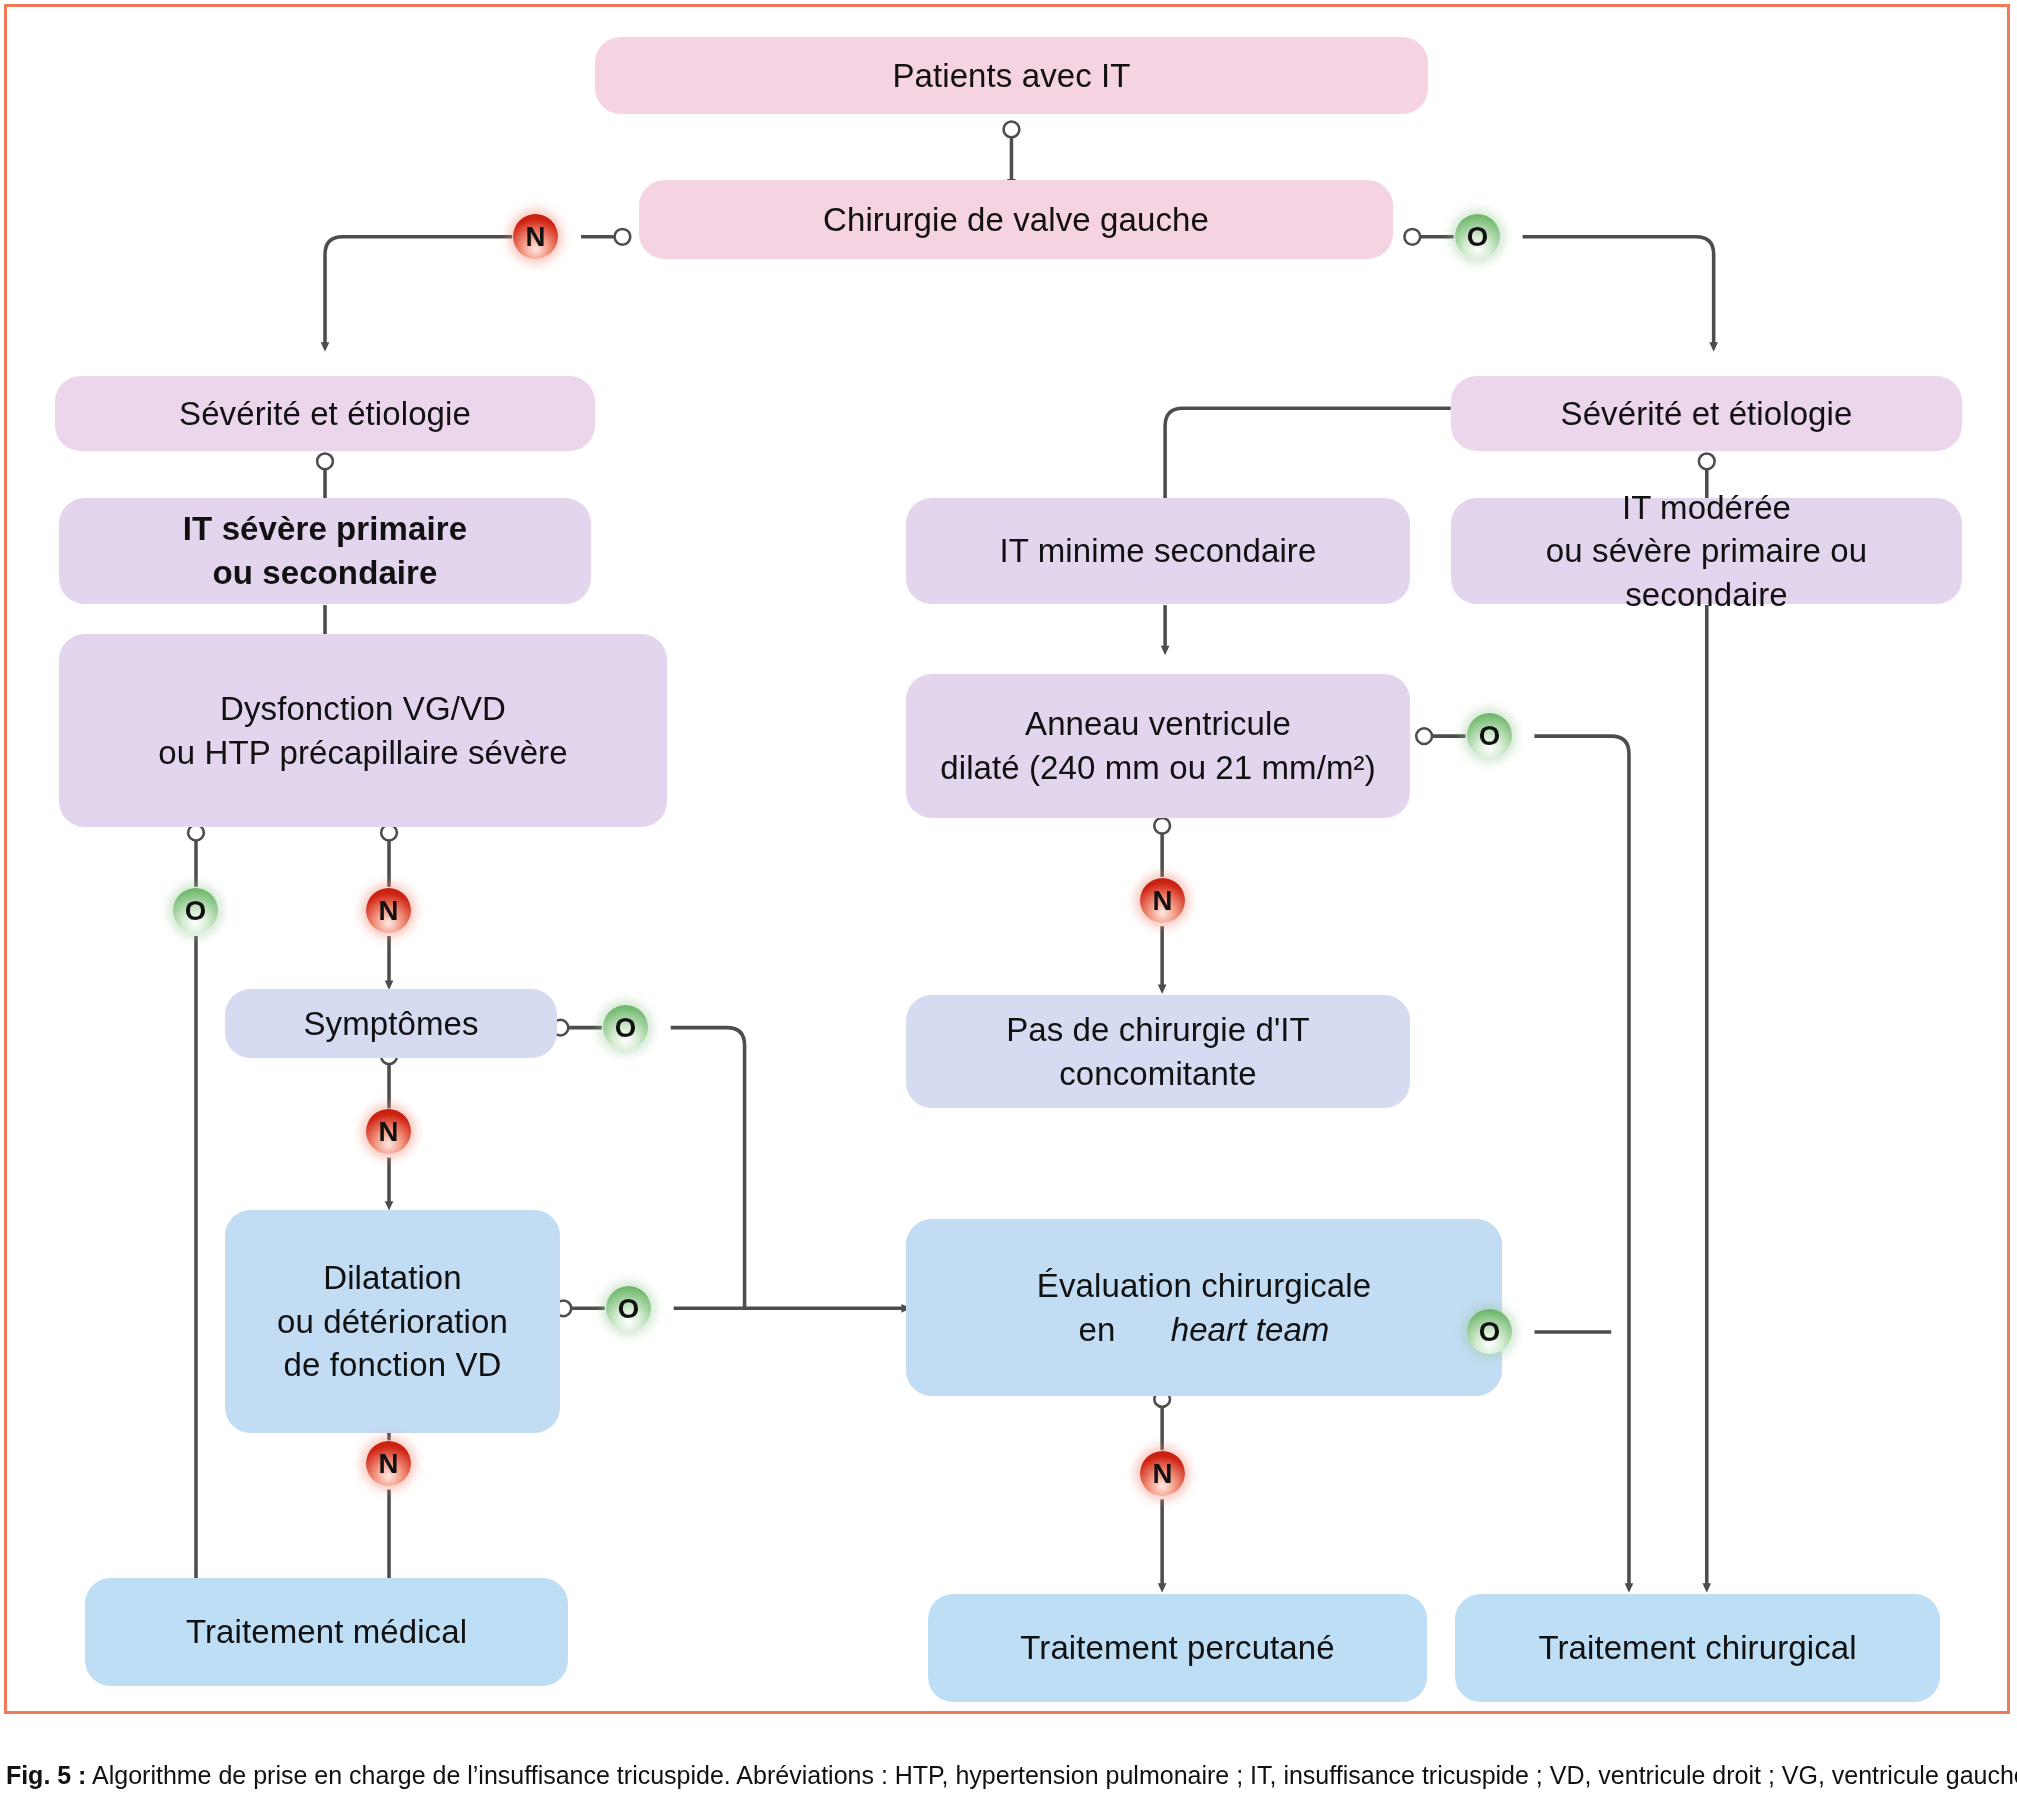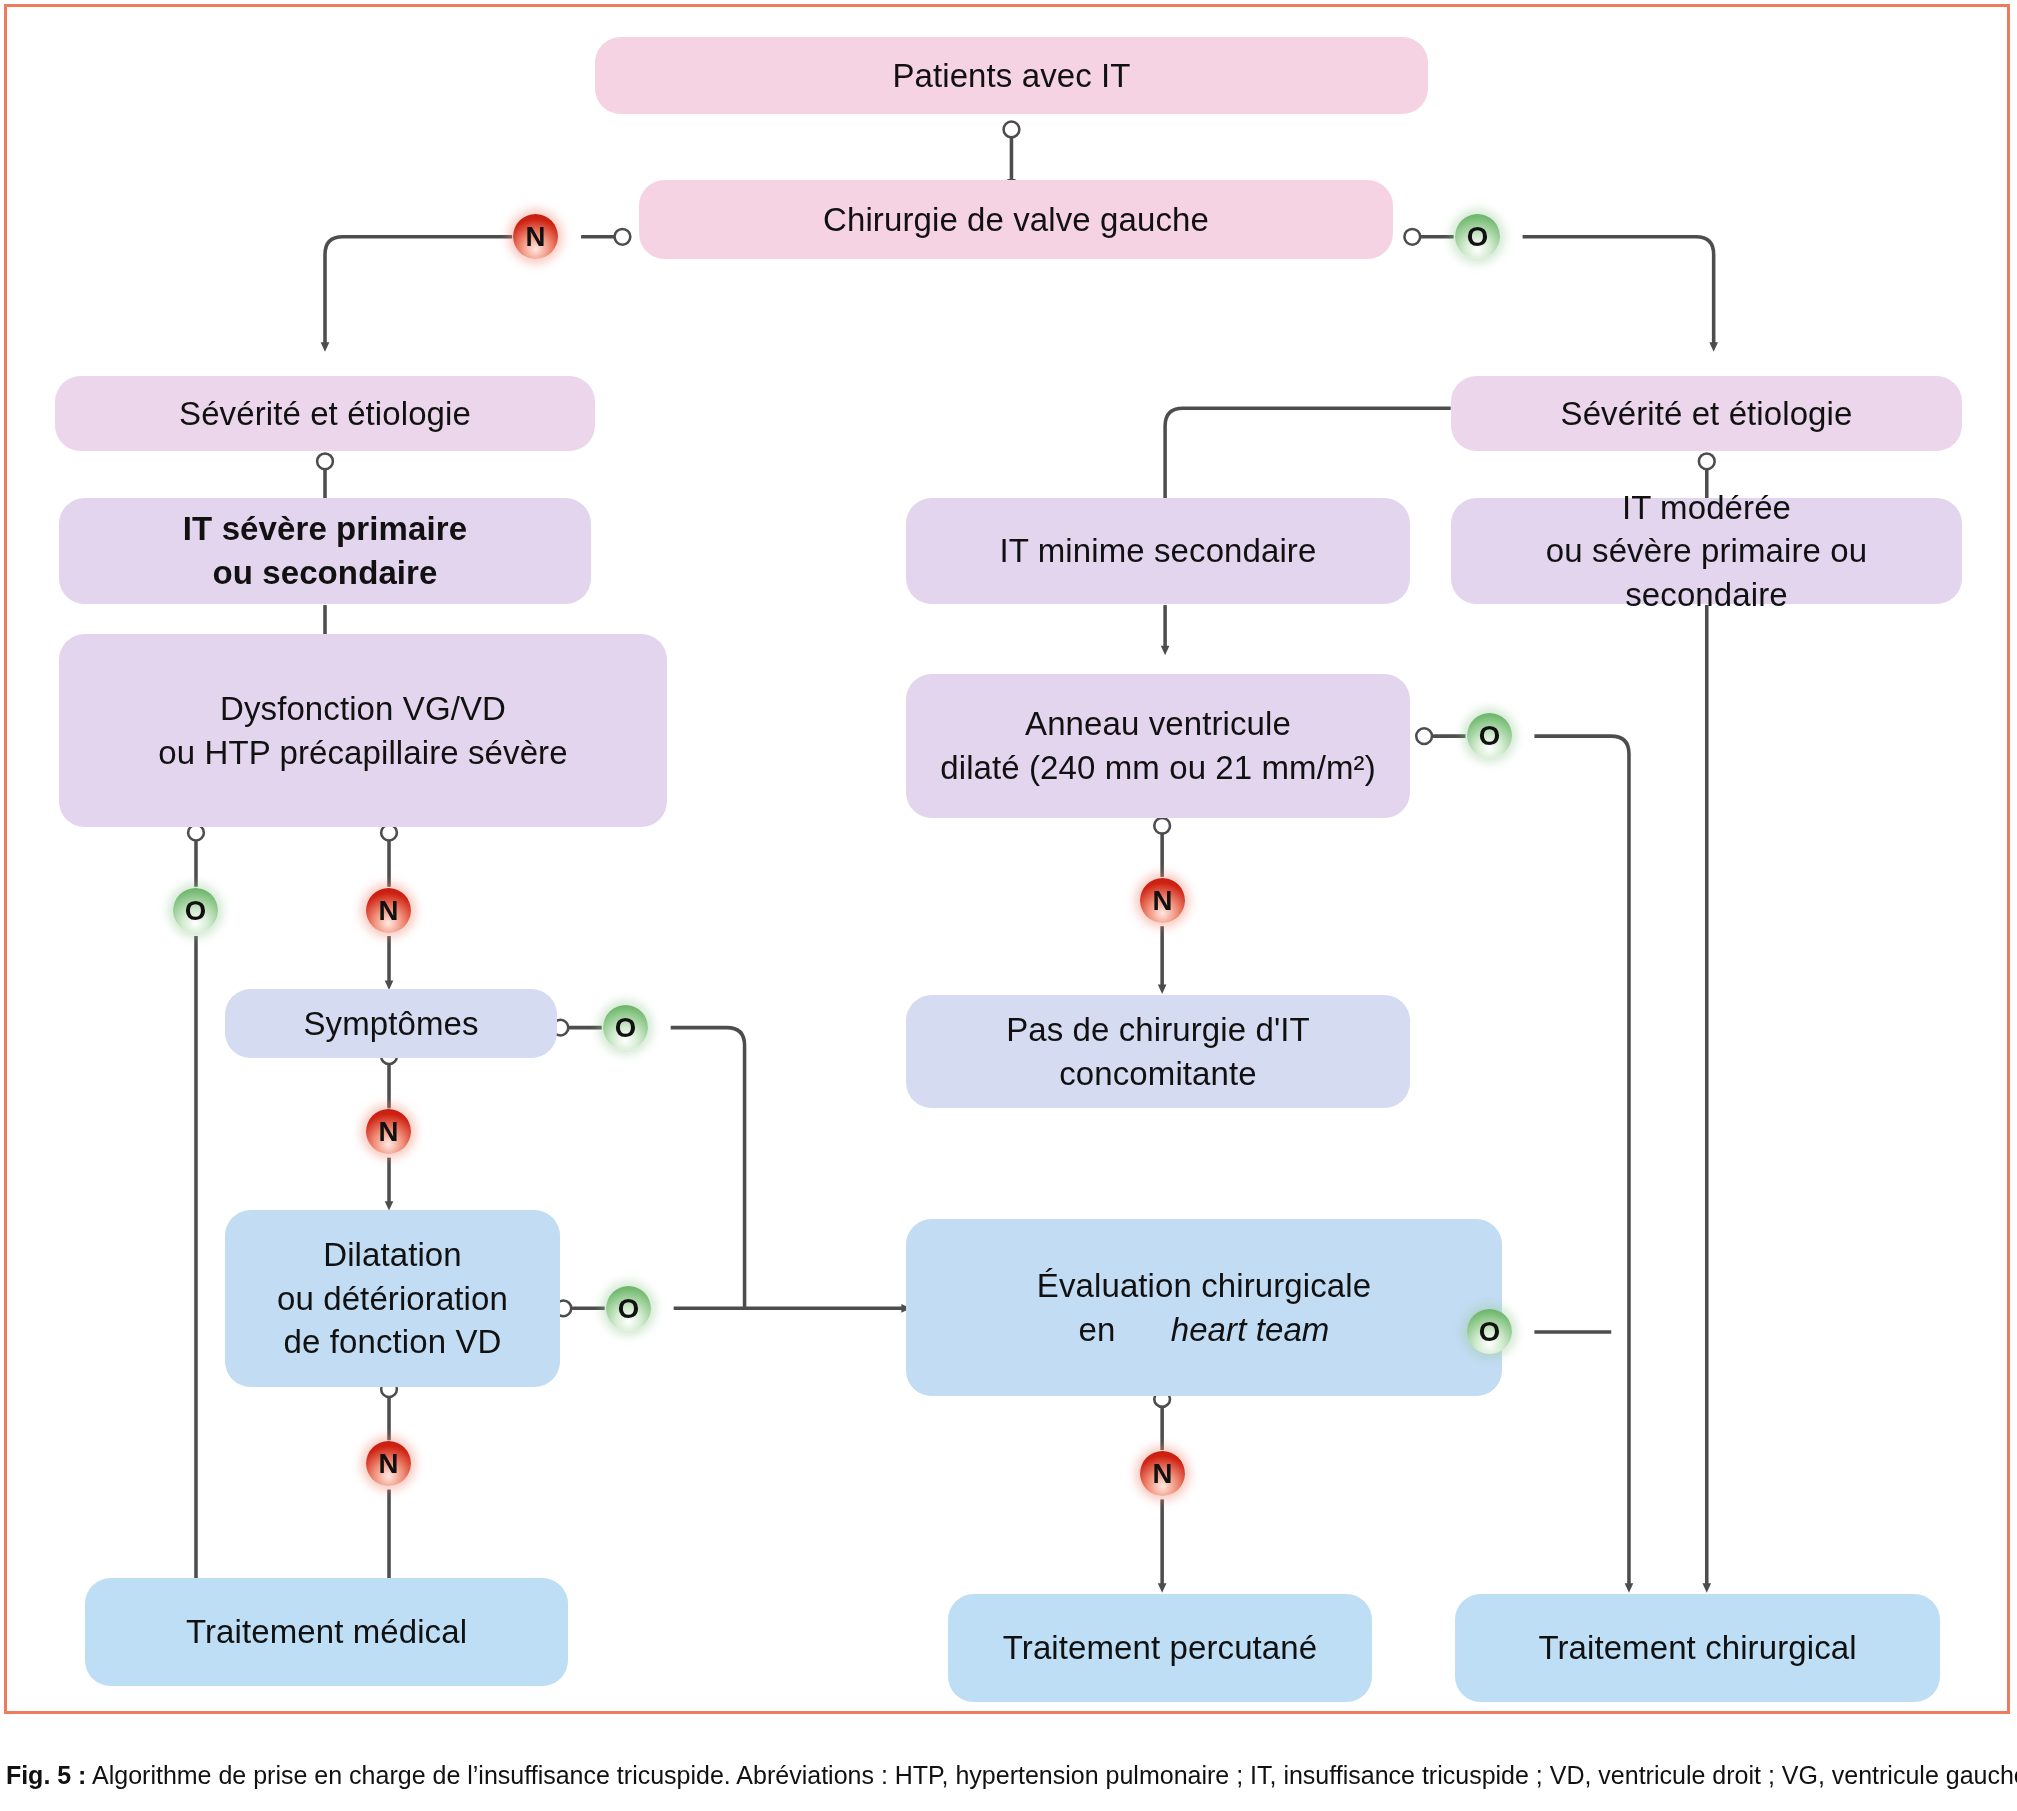--- a/index.html
+++ b/index.html
@@ -162,40 +162,40 @@
   <div>
     <div>IT modérée</div>
     <div>ou sévère primaire ou secondaire</div>
   </div>
 </div>
 
 <div class="node periw" style="left:225px;top:989px;width:332px;height:69px;">Symptômes</div>
 
 <div class="node periw" style="left:906px;top:995px;width:504px;height:113px;">Pas de chirurgie d'IT concomitante</div>
 
-<div class="node blue" style="left:225px;top:1210px;width:335px;height:177px;justify-content:center;">
+<div class="node blue" style="left:225px;top:1210px;width:335px;height:223px;justify-content:center;">
   <div>
     <div>Dilatation</div>
     <div>ou détérioration</div>
     <div>de fonction VD</div>
   </div>
 </div>
 
 <div class="node blue" style="left:906px;top:1219px;width:596px;height:177px;">
   <div>
     <div>Évaluation chirurgicale</div>
     <div>
       <span>en </span><span class="ital">heart team</span>
     </div>
   </div>
 </div>
 
 <div class="node blue2" style="left:85px;top:1578px;width:483px;height:108px;">Traitement médical</div>
 
-<div class="node blue2" style="left:948px;top:1594px;width:424px;height:108px;">Traitement percutané</div>
+<div class="node blue2" style="left:928px;top:1594px;width:499px;height:108px;border-radius:25px;">Traitement percutané</div>
 
 <div class="node blue2" style="left:1455px;top:1594px;width:485px;height:108px;">Traitement chirurgical</div>
 
 <div class="badge n" style="left:513px;top:214px;">N</div>
 <div class="badge o" style="left:1455px;top:214px;">O</div>
 
 <div class="badge o" style="left:173px;top:888px;">O</div>
 <div class="badge n" style="left:366px;top:888px;">N</div>
 
 <div class="badge n" style="left:1140px;top:878px;">N</div>

